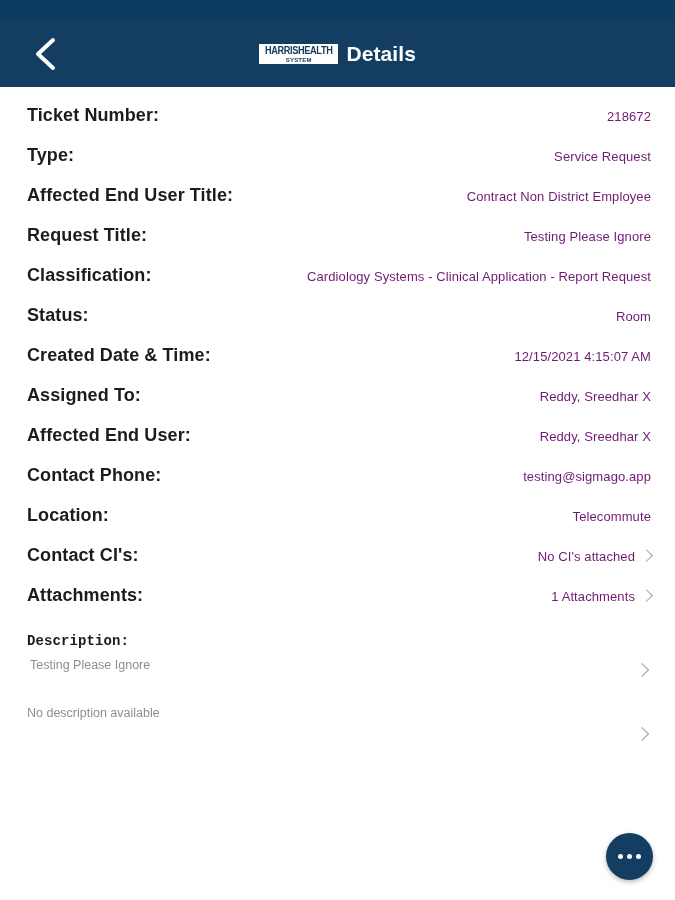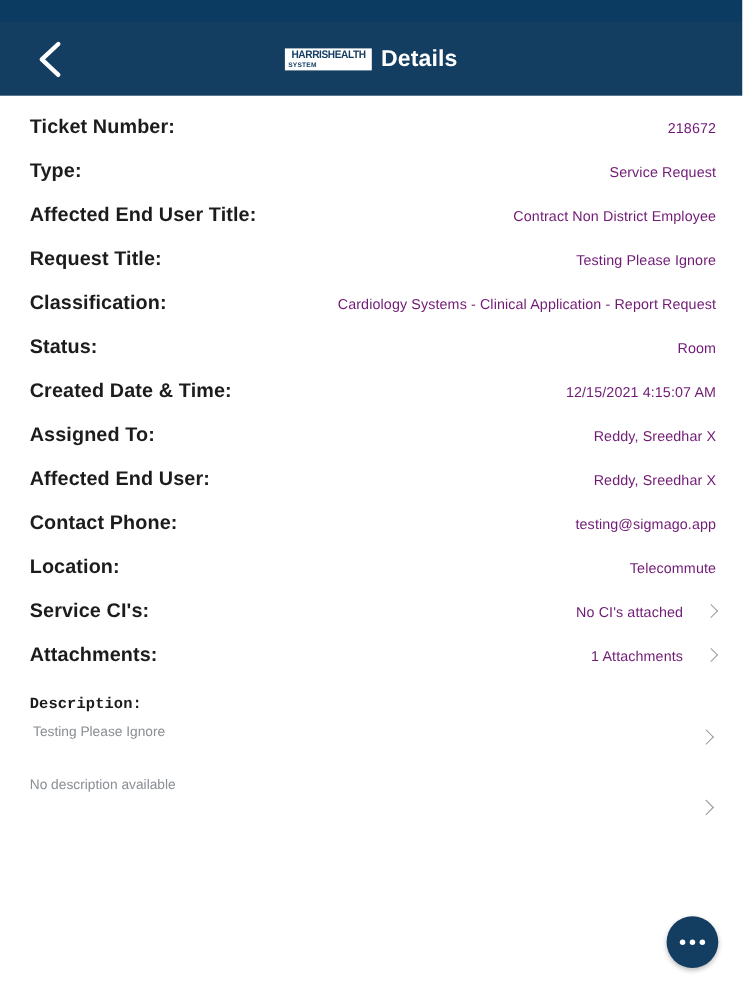--- a/index.html
+++ b/index.html
@@ -51,21 +51,21 @@
     top: 0;
     bottom: 0;
     display: flex;
     align-items: center;
     justify-content: center;
     pointer-events: none;
   }
   .brand-logo {
     display: inline-flex;
     flex-direction: column;
-    align-items: flex-start;
+    align-items: center;
     justify-content: center;
     background: #ffffff;
     color: #143d62;
     padding: 2px 3px 1px 3px;
     margin-right: 8px;
     line-height: 1;
   }
   .brand-logo .l1 {
     font-size: 10px;
     font-weight: bold;
@@ -107,21 +107,21 @@
   .row .value {
     font-size: 13px;
     color: #701a75;
     text-align: right;
     letter-spacing: 0.1px;
     padding-left: 12px;
   }
   .row .value.with-chevron {
     display: inline-flex;
     align-items: center;
-    gap: 21px;
+    gap: 7px;
   }
   .chev {
     display: inline-block;
     width: 8px;
     height: 8px;
     border-right: 1.6px solid #9aa0a6;
     border-top: 1.6px solid #9aa0a6;
     transform: rotate(45deg);
     position: relative;
     top: -1px;
@@ -260,21 +260,21 @@
     <span class="value">testing@sigmago.app</span>
   </div>
 
 
   <div class="row">
     <span class="label">Location:</span>
     <span class="value">Telecommute</span>
   </div>
 
   <div class="row">
-    <span class="label">Service CI's:</span>
+    <span class="label">Contact CI's:</span>
     <span class="value with-chevron">
       <span>No CI's attached</span>
       <span class="chev"></span>
     </span>
   </div>
 
   <div class="row">
     <span class="label">Attachments:</span>
     <span class="value with-chevron">
       <span>1 Attachments</span>

